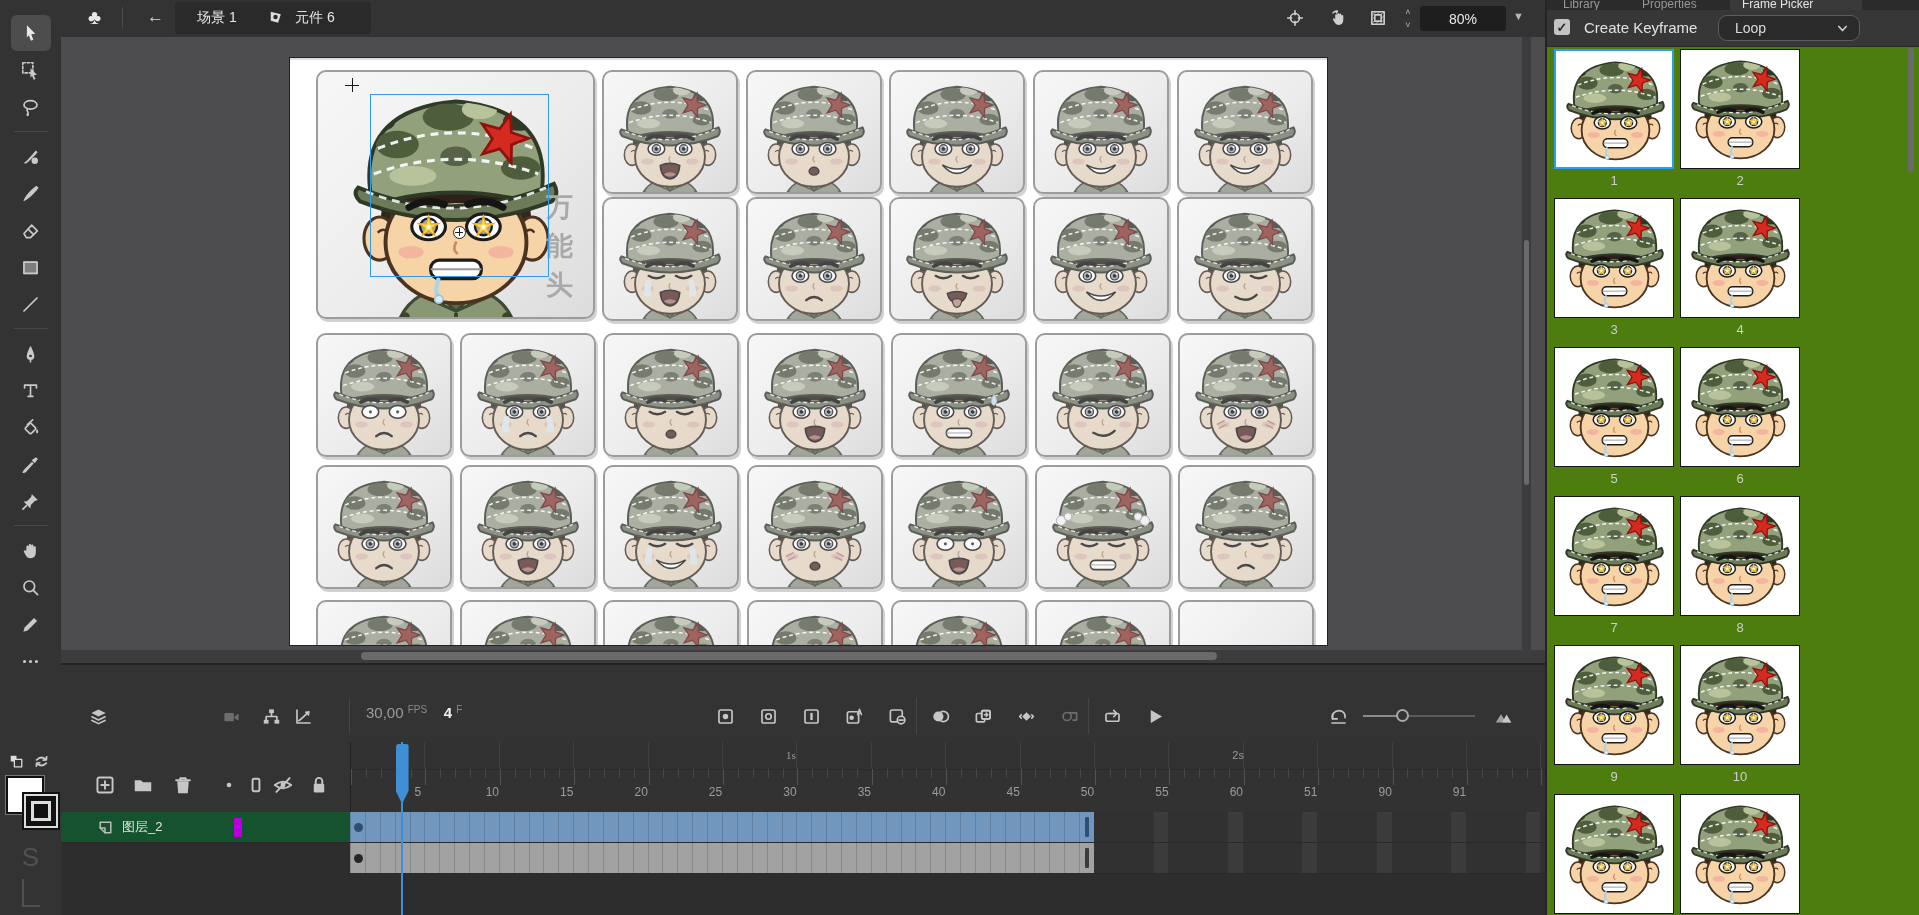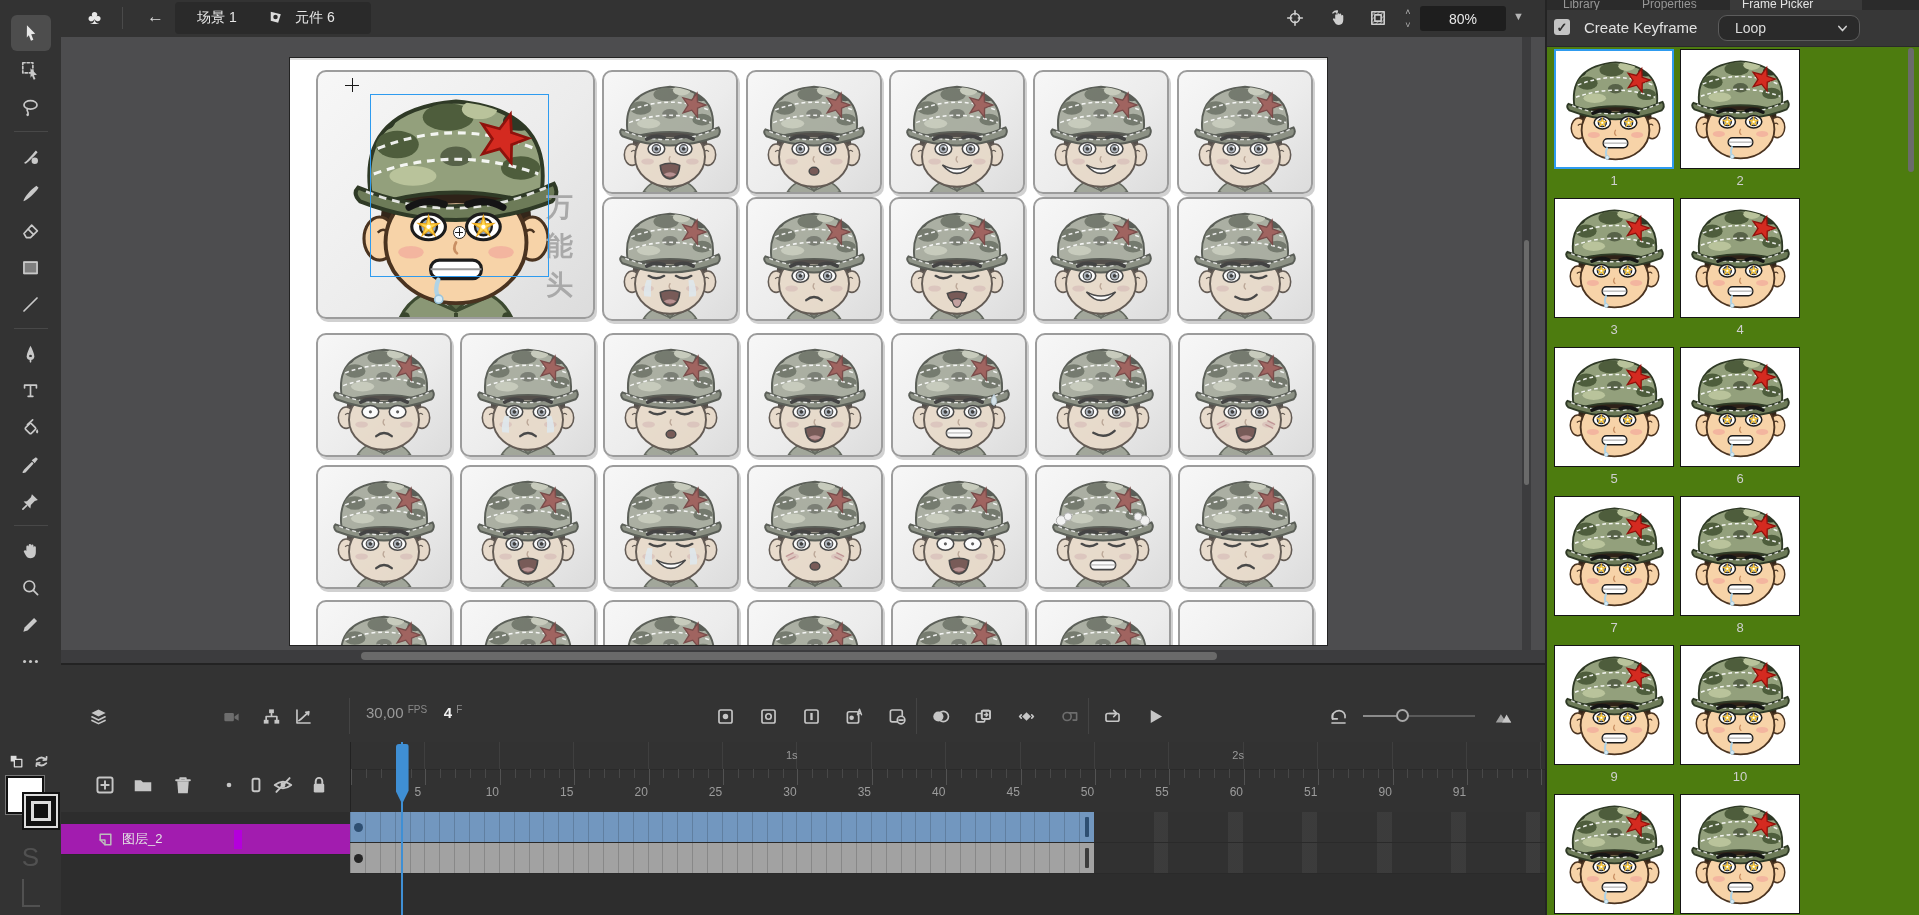--- a/index.html
+++ b/index.html
@@ -74,21 +74,21 @@
   #ruler{position:absolute;left:289px;top:0;width:1195px;height:70px;background:#323232;border-left:1px solid #222;box-sizing:border-box;}
   #sec-row{position:absolute;left:0;top:0;width:100%;height:27px;border-bottom:1px solid #2a2a2a;background:repeating-linear-gradient(90deg,transparent 0 73.4px,#3f3f3f 73.4px 74.4px);}
   .sec-lab{position:absolute;top:7px;font-size:11px;color:#9a9a9a;}
   #num-row{position:absolute;left:0;top:27px;width:100%;height:43px;
      background-image:repeating-linear-gradient(90deg,#525252 0 1px,transparent 1px 74.4px),repeating-linear-gradient(90deg,#484848 0 1px,transparent 1px 14.88px);
      background-size:100% 16px,100% 9px;background-repeat:no-repeat;}
   .num-lab{position:absolute;top:16px;width:40px;text-align:center;font-size:12px;color:#9c9c9c;}
   
   #rows{position:absolute;left:0;top:147px;width:100%;height:105px;background:#2d2d2d;}
   .lrow{position:absolute;left:0;width:289px;height:31px;display:flex;align-items:center;background:#3a3a3a;border-bottom:1px solid #2a2a2a;box-sizing:border-box;}
-  .lrow.sel{background:#a21caf;margin-top:12px;}
+  .lrow.sel{background:#14532d;}
   .lrow .icn{width:17px;height:17px;margin-left:36px;color:#bdbdbd;}
   .lname{font-size:13px;color:#e4e4e4;margin-left:8px;flex:1;}
   .lchip{width:8px;height:19px;margin-right:108px;}
   .frow{position:absolute;left:289px;width:1195px;height:31px;border-bottom:1px solid #2a2a2a;box-sizing:border-box;
         background-color:#313131;
         background-image:repeating-linear-gradient(90deg,transparent 0 59.52px,rgba(255,255,255,.05) 59.52px 74.4px);}
   .fspan{position:absolute;left:0;top:0;height:30px;
         background-image:repeating-linear-gradient(90deg,rgba(0,0,0,.16) 0 1px,transparent 1px 14.88px);}
   .kfdot{position:absolute;left:4px;top:11px;width:9px;height:9px;border-radius:50%;}
   .endbar{position:absolute;top:5px;width:4px;height:20px;border-radius:1px;}
@@ -2367,21 +2367,21 @@
         </span>
         <span class="lh-icn icn" style="left:247px;">
           <svg viewBox="0 0 16 16">
             <rect x="4.2" y="7" width="7.6" height="6.5" rx="1" fill="currentColor" stroke="none"></rect>
             <path d="M5.6 7 V5.2 a2.4 2.4 0 0 1 4.8 0 V7"></path>
           </svg>
         </span>
       </div>
     <div id="ruler">
       <div id="sec-row">
-          <span class="sec-lab" style="left:434.96000000000004px;">1s</span>
+          <span class="sec-lab" style="left:434.96000000000004px;font-family:Liberation Serif, serif;">1s</span>
           <span class="sec-lab" style="left:881.36px;">2s</span>
         </div>
       <div id="num-row">
           <span class="num-lab" style="left:46.96000000000001px;">5</span>
           <span class="num-lab" style="left:121.36000000000001px;">10</span>
           <span class="num-lab" style="left:195.76000000000002px;">15</span>
           <span class="num-lab" style="left:270.16px;">20</span>
           <span class="num-lab" style="left:344.56px;">25</span>
           <span class="num-lab" style="left:418.96000000000004px;">30</span>
           <span class="num-lab" style="left:493.36px;">35</span>

